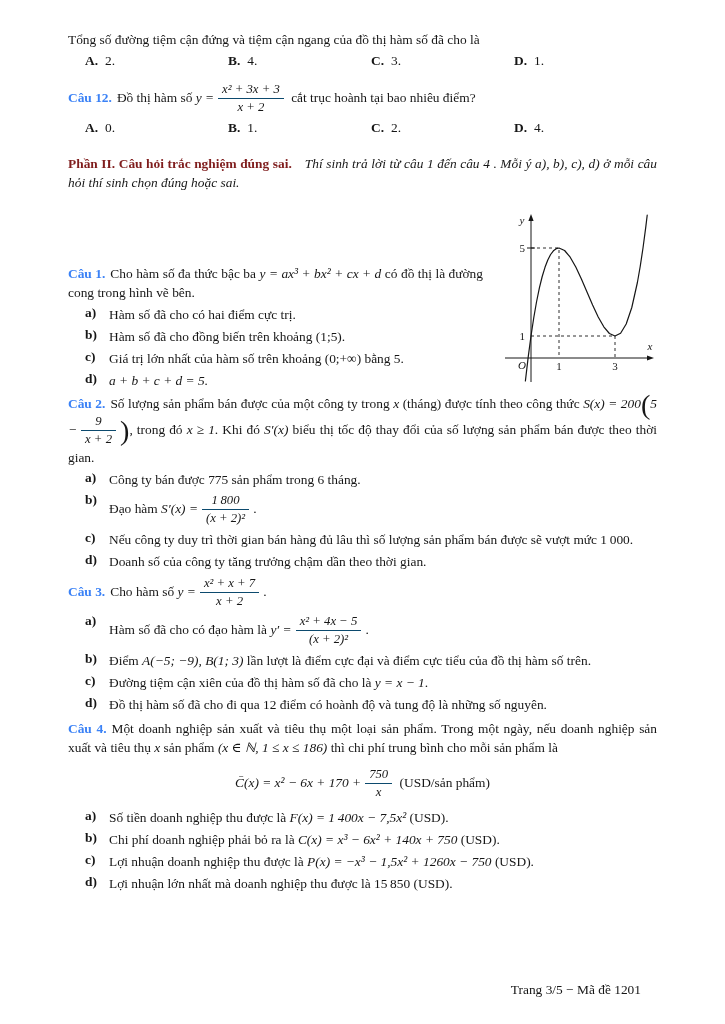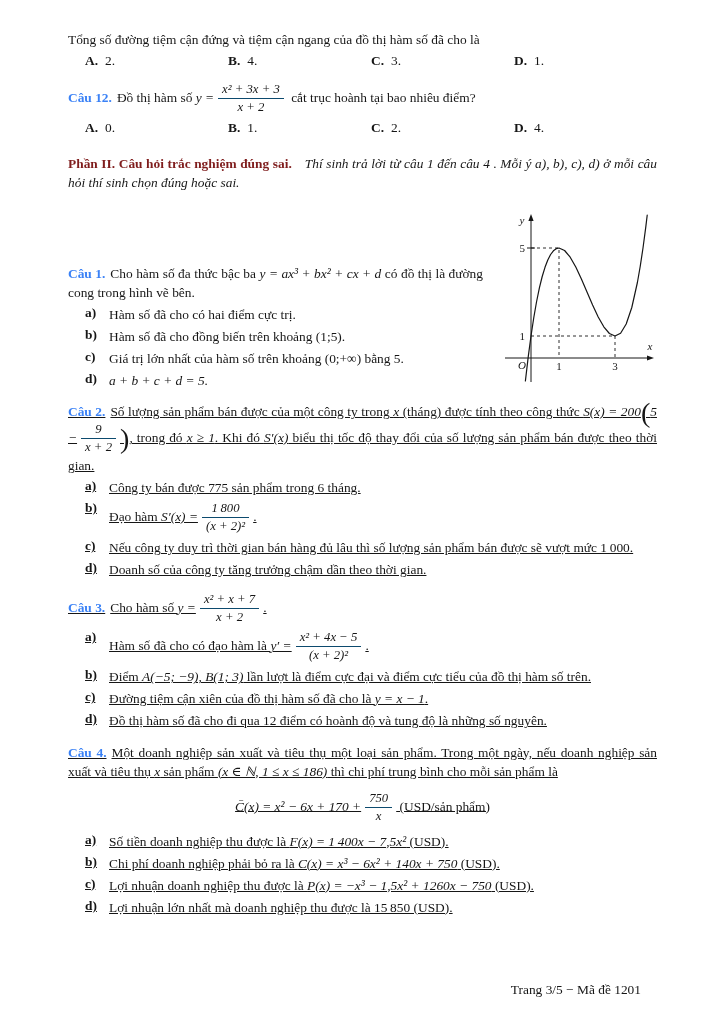--- a/index.html
+++ b/index.html
@@ -21,21 +21,21 @@
   .frac { display:inline-flex; flex-direction:column; text-align:center;
           vertical-align:middle; margin:1px 4px; line-height:1.18; font-size:0.95em; }
   .frac .num { display:block; padding:0 4px 1px; border-bottom:1px solid #0c4a6e; }
   .frac .den { display:block; padding:1px 4px 0; }
   .bigp { font-size:210%; line-height:0; vertical-align:middle; font-weight:400; }
   .item { display:flex; padding-left:17px; margin-top:3px; }
   .item .il { font-weight:bold; width:24px; flex:none; }
   .item .it { flex:1; text-align:justify; line-height:1.42; }
   .mt12 { margin-top:12px; }
   .mt18 { margin-top:18px; }
-  .mt10 { margin-top:12px;text-decoration:underline; }
+  .mt10 { margin-top:4px; }
   .c1row { display:flex; align-items:flex-end; margin-top:22px; }
   .c1left { flex:1; }
   .graph { flex:none; width:160px; height:180px; margin-left:14px; margin-top:-4px; }
   .graph text { font-family:"Liberation Serif","DejaVu Serif",serif; font-size:11px; fill:#161616; }
   .graph .it-lab { font-style:italic; }
   .formula { text-align:center; margin:9px 0 7px; }
   .footer { position:absolute; right:84px; bottom:26px; }
 </style>
 </head>
 <body>

